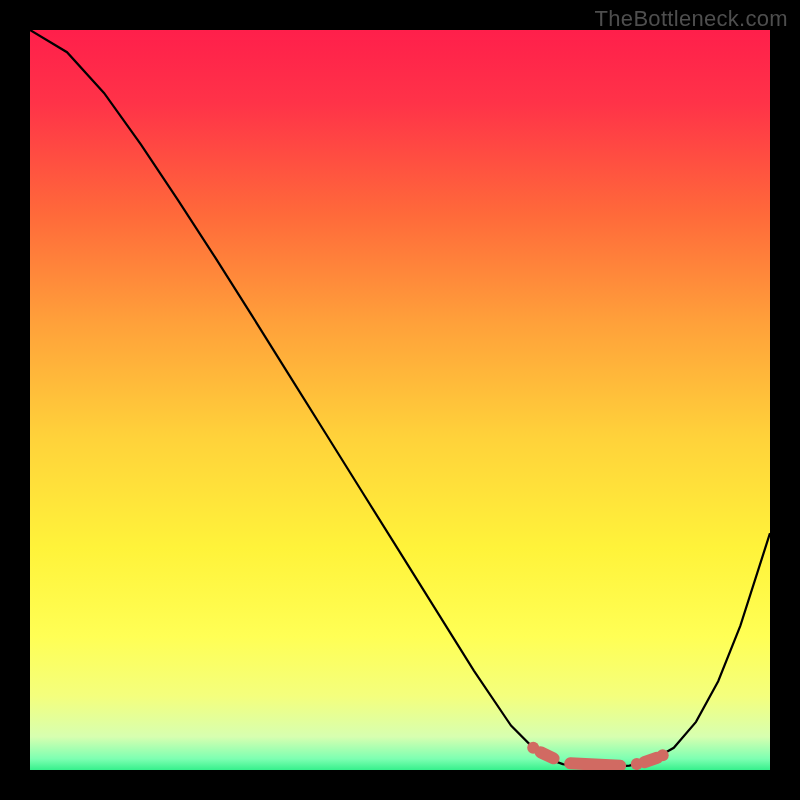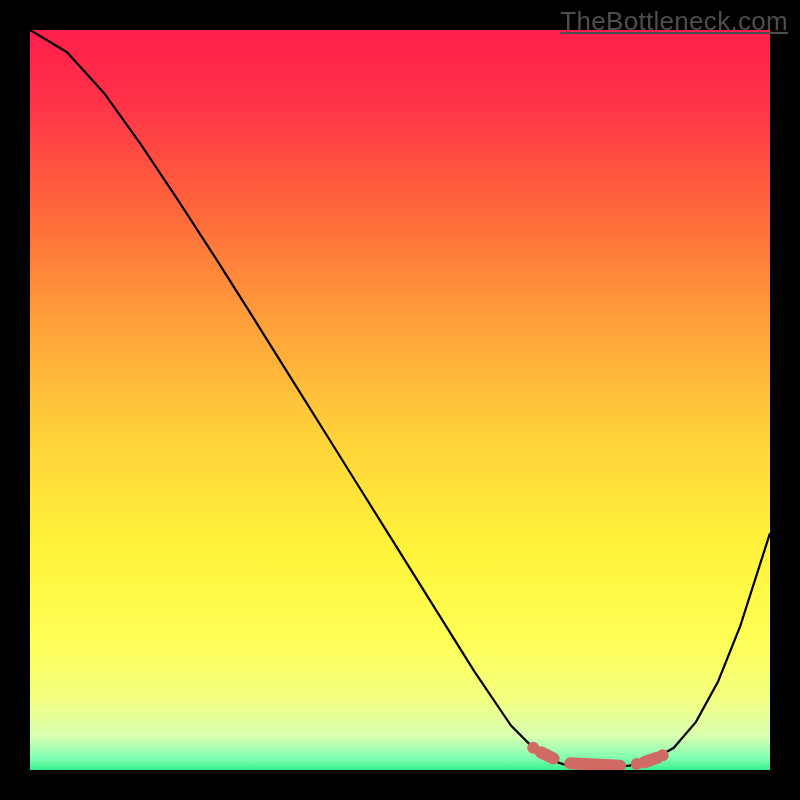--- a/index.html
+++ b/index.html
@@ -15,25 +15,24 @@
     position: relative;
     width: 800px;
     height: 800px;
     background: #000;
   }
   .watermark {
     position: absolute;
     top: 6px;
     right: 12px;
     color: #4e4e4e;
-    font-size: 26px;
+    font-size: 22px;
     font-weight: 500;
     letter-spacing: 0.3px;
     z-index: 30;
-    text-decoration: underline;
   }
   .plot-wrap {
     position: absolute;
     left: 30px;
     top: 30px;
     width: 740px;
     height: 740px;
   }
   svg.plot {
     width: 740px;

